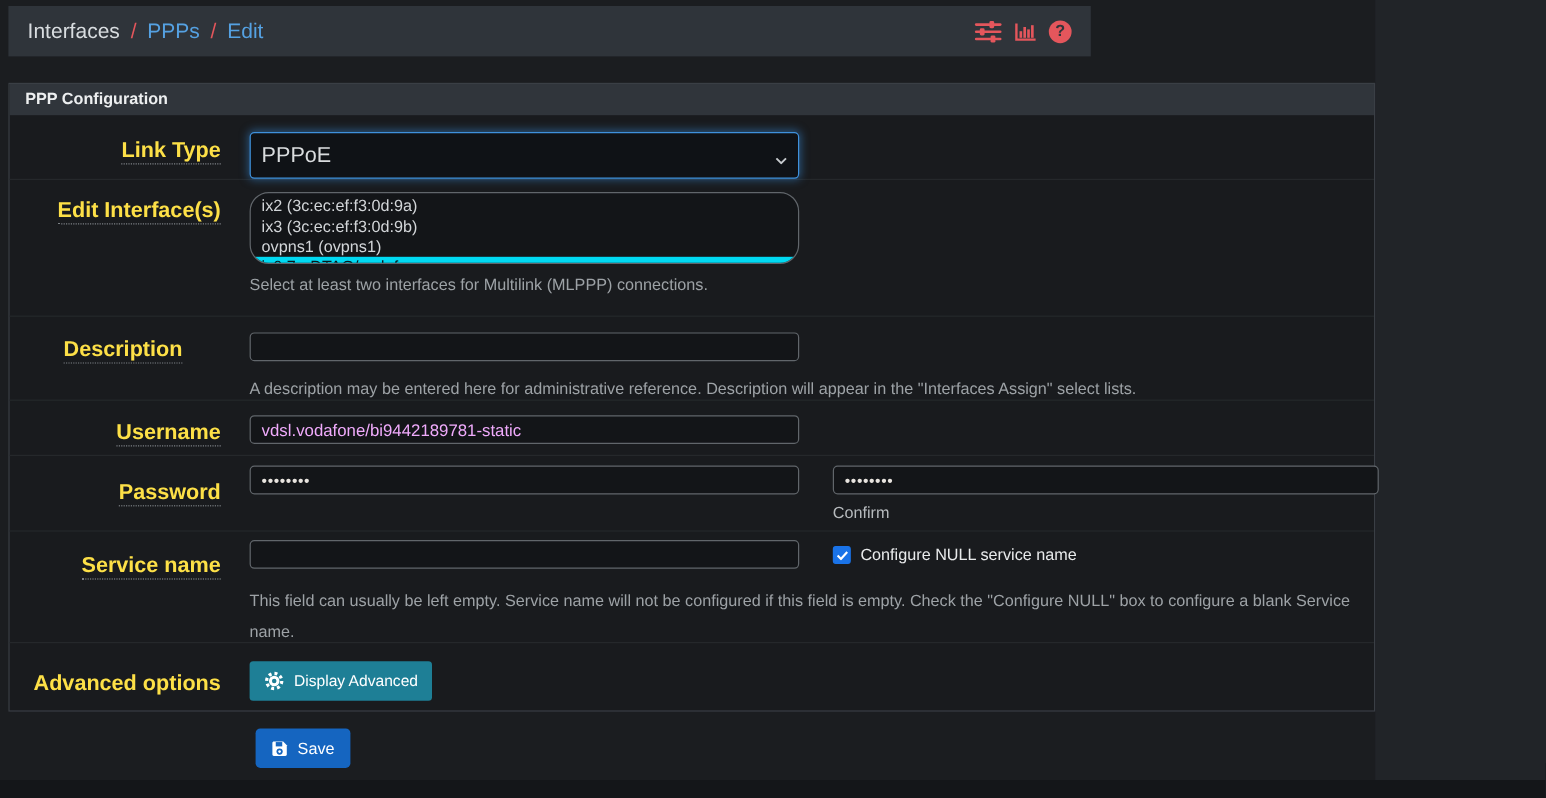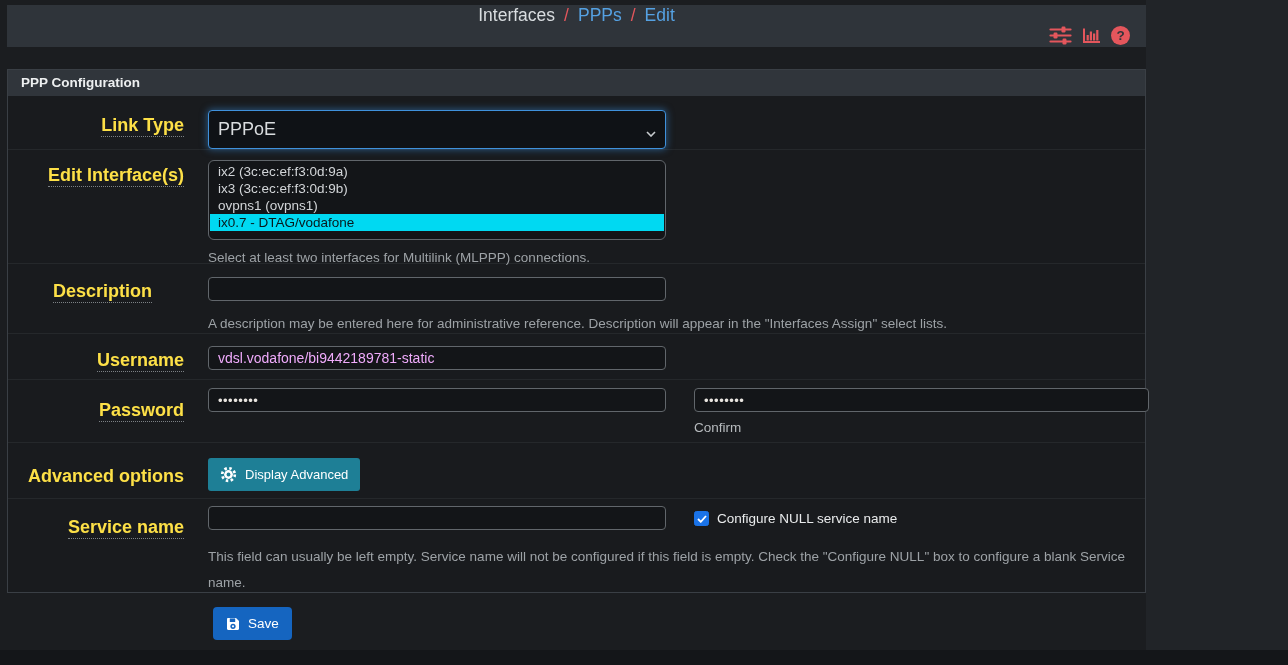--- a/index.html
+++ b/index.html
@@ -7,22 +7,22 @@
   body {
     width:1288px; height:665px;
     background:#212428;
     font-family:"Liberation Sans", sans-serif;
     overflow:hidden; position:relative;
   }
   .content-col { position:absolute; left:0; top:0; width:1146px; height:650px; background:#1b1d20; }
 
   
   .navbar {
-    position:absolute; left:7px; top:5px; width:1139px; height:42px;
-    background:#2f343a; display:flex; align-items:center; padding:0 16px;flex-direction:column;
+    position:absolute; left:7px; top:5px; width:902px; height:42px;
+    background:#2f343a; display:flex; align-items:center; padding:0 16px;
   }
   .breadcrumb { display:flex; align-items:center; gap:9px; font-size:17.5px; }
   .crumb-section { color:#d9dde0; }
   .crumb-sep { color:#e4565c; }
   .crumb-link { color:#55a1e2; cursor:pointer; }
   .nav-icons { margin-left:auto; display:flex; align-items:center; gap:10px; }
   .nav-icon { display:flex; align-items:center; justify-content:center; cursor:pointer; }
   .help-circle {
     width:19px; height:19px; border-radius:50%; background:#e4565c;
     display:flex; align-items:center; justify-content:center;
@@ -65,22 +65,22 @@
   .select-control {
     position:relative; width:458px; height:39px;
     background:#0f1216; border:1px solid #3f91dc; border-radius:4px;
     box-shadow:0 0 7px 1px rgba(56,140,215,0.5);
     display:flex; align-items:center; padding:0 9px;
     color:#d9dcde; font-size:18px; cursor:pointer;
   }
   .select-chevron { position:absolute; right:9px; top:10px; }
 
   .listbox {
-    width:458px; height:80px; background:#131518;
-    border:1px solid #61666b; border-radius:6px;
+    width:458px; height:60px; background:#131518;
+    border:1px solid #61666b; border-radius:16px;
     padding:2px 1px; overflow:hidden; cursor:pointer;
   }
   .lb-option { height:17px; line-height:17px; font-size:13.5px; color:#d2d5d8; padding-left:8px; white-space:nowrap; }
   .lb-option.selected { background:#00d9f2; color:#07181c; }
 
   .text-input {
     width:458px; height:24px; background:#131518;
     border:1px solid #61666b; border-radius:4px;
     color:#f0abfc; font-size:14px; padding:0 9px;
     font-family:inherit; outline:none;
@@ -216,57 +216,57 @@
         <div class="fields-line">
           <input type="text" class="text-input dots" value="••••••••" style="">
           <div>
             <input type="text" class="text-input dots col2" value="••••••••" style="">
             <div class="confirm-caption" style="margin-left:28px;">Confirm</div>
           </div>
         </div>
       </div>
     </div>
 
-    <div class="form-row row-adv">
-      <div class="label-col">
-        <span class="control-label">Advanced options</span>
-      </div>
-      <div class="field-col">
-        <button class="btn btn-info">
-          <span style="display:flex;">
-            <svg width="17" height="17" viewBox="0 0 17 17">
-              <circle cx="8.5" cy="8.5" r="4.4" fill="#ffffff"></circle>
-              <circle cx="8.5" cy="8.5" r="6.3" fill="none" stroke="#ffffff" stroke-width="2.7" stroke-dasharray="2.48 2.47"></circle>
-              <circle cx="8.5" cy="8.5" r="1.9" fill="#1e7f96"></circle>
-            </svg>
-          </span>
-          <span>Display Advanced</span>
-        </button>
-      </div>
-    </div>
-
     <div class="form-row row-service">
       <div class="label-col">
         <span class="control-label label-underline">Service name</span>
       </div>
       <div class="field-col">
         <div class="fields-line">
           <input type="text" class="text-input" value="" style="">
           <div class="cb-group">
             <span class="checkbox checked">
               <svg width="10" height="8" viewBox="0 0 10 8">
                 <polyline points="1,4 3.8,6.8 9,1" fill="none" stroke="#ffffff" stroke-width="1.8"></polyline>
               </svg>
             </span>
             <span class="cb-label">Configure NULL service name</span>
           </div>
         </div>
         <div class="help-text" style="max-width:935px;">This field can usually be left empty. Service name will not be configured if this field is empty. Check the "Configure NULL" box to configure a blank Service name.</div>
       </div>
     </div>
+
+    <div class="form-row row-adv">
+      <div class="label-col">
+        <span class="control-label">Advanced options</span>
+      </div>
+      <div class="field-col">
+        <button class="btn btn-info">
+          <span style="display:flex;">
+            <svg width="17" height="17" viewBox="0 0 17 17">
+              <circle cx="8.5" cy="8.5" r="4.4" fill="#ffffff"></circle>
+              <circle cx="8.5" cy="8.5" r="6.3" fill="none" stroke="#ffffff" stroke-width="2.7" stroke-dasharray="2.48 2.47"></circle>
+              <circle cx="8.5" cy="8.5" r="1.9" fill="#1e7f96"></circle>
+            </svg>
+          </span>
+          <span>Display Advanced</span>
+        </button>
+      </div>
+    </div>
   </div>
 
   <button class="btn btn-primary">
     <span style="display:flex;">
       <svg width="14" height="14" viewBox="0 0 14 14">
         <path d="M1 2.2 C1 1.5 1.5 1 2.2 1 H10 L13 4 V11.8 C13 12.5 12.5 13 11.8 13 H2.2 C1.5 13 1 12.5 1 11.8 Z" fill="#ffffff"></path>
         <rect x="3.8" y="1.4" width="5.4" height="3.6" fill="#1565c0"></rect>
         <circle cx="7" cy="9.3" r="2.6" fill="#1565c0"></circle>
         <circle cx="7" cy="9.3" r="1.1" fill="#ffffff"></circle>
       </svg>

